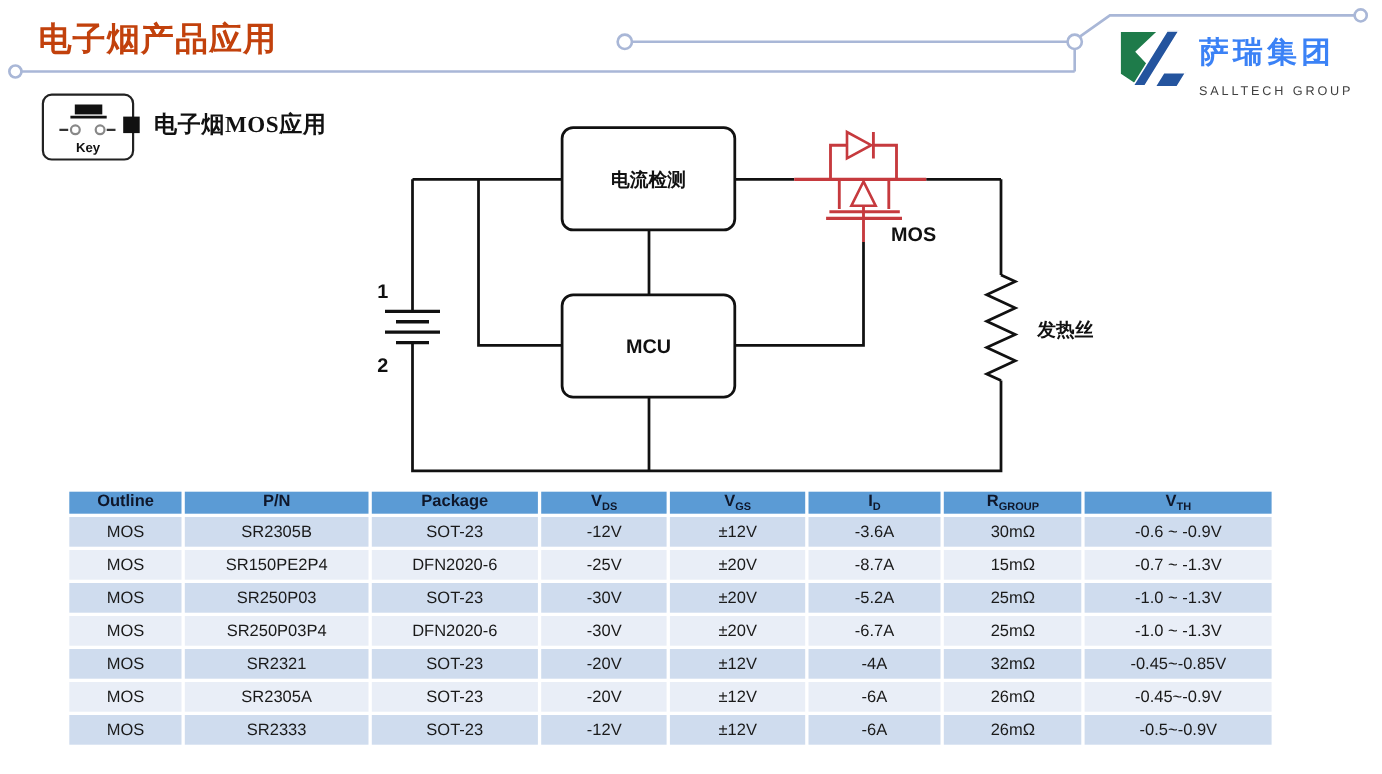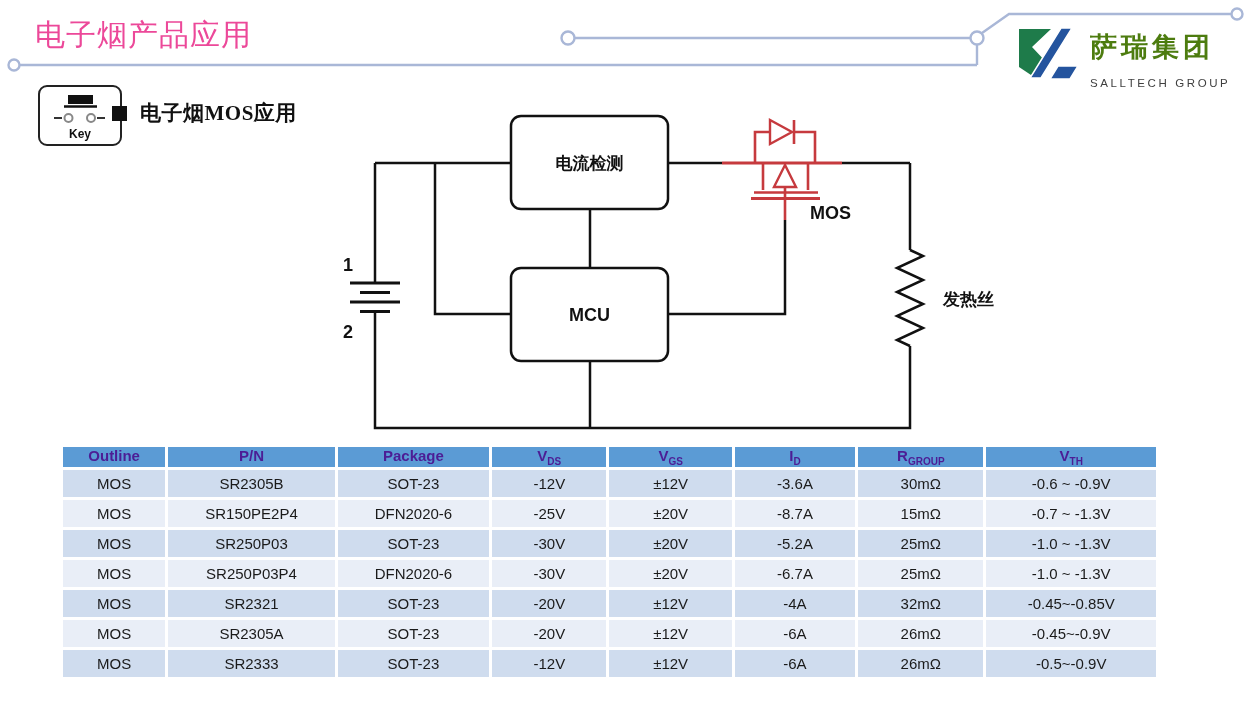--- a/index.html
+++ b/index.html
@@ -1,50 +1,50 @@
 <!DOCTYPE html>
 <html><head>
 <meta charset="utf-8">
 <style>
   * { margin:0; padding:0; box-sizing:border-box; }
   html,body { width:1256px; height:704px; background:#fff;
     font-family:"Liberation Sans","DejaVu Sans",sans-serif; }
   .stage { position:absolute; left:0; top:0; width:1256px; height:704px; overflow:hidden; background:#fff; }
 
   
-  .page-title { position:absolute; left:35px; top:15px; font-size:30px; font-weight:normal;
-    color:#ec4899; letter-spacing:1px; }
+  .page-title { position:absolute; left:35px; top:15px; font-size:30px; font-weight:bold;
+    color:#c2410c; letter-spacing:1px; }
   .decor-svg { position:absolute; left:0; top:0; width:1256px; height:95px; }
 
   
   .logo { position:absolute; left:1018px; top:28px; display:flex; align-items:flex-start; }
   .logo-mark { width:60px; height:52px; }
   .logo-text { margin-left:12px; padding-top:5px; }
-  .logo-cn { font-size:27px; font-weight:bold; color:#4d7c0f; letter-spacing:4px; line-height:1.05; }
+  .logo-cn { font-size:27px; font-weight:bold; color:#3b82f6; letter-spacing:4px; line-height:1.05; }
   .logo-en { font-size:11.5px; color:#3f3f3f; letter-spacing:2.6px; margin-top:16px; }
 
   
   .key-icon { position:absolute; left:38px; top:85px; width:84px; height:61px;
     border:2px solid #222; border-radius:9px; background:#fff;
     display:flex; flex-direction:column; align-items:center; justify-content:flex-start; padding-top:7px; }
   .key-label { font-size:12px; font-weight:bold; color:#111; margin-top:1px; }
 
   
   .section-heading { position:absolute; left:112px; top:99px; display:flex; align-items:center; }
   .bullet { width:15px; height:15px; background:#111; margin-right:13px; }
   .section-text { font-size:21px; font-weight:bold; color:#111; letter-spacing:0.5px;font-family:Liberation Serif, serif; }
 
   
   .diagram { position:absolute; left:330px; top:95px; width:700px; height:345px; }
   .blk-text { font-weight:bold; fill:#111; }
 
   
   .parts-table { position:absolute; left:60px; top:444px; width:1099px;
     border-collapse:separate; border-spacing:3px; table-layout:fixed; }
-  .parts-table th { background:#5b9bd5; color:#4c1d95; font-size:15px; font-weight:bold;
+  .parts-table th { background:#5b9bd5; color:#0f172a; font-size:15px; font-weight:bold;
     height:15px; text-align:center; vertical-align:middle; }
   .parts-table td { font-size:15px; color:#1a1a1a; height:27px; text-align:center; vertical-align:middle; }
   .parts-table tr.odd td { background:#cfdcee; }
   .parts-table tr.even td { background:#e9eef7; }
   .parts-table sub { font-size:10px; }
 </style>
 </head>
 <body>
 
 <div class="stage">

